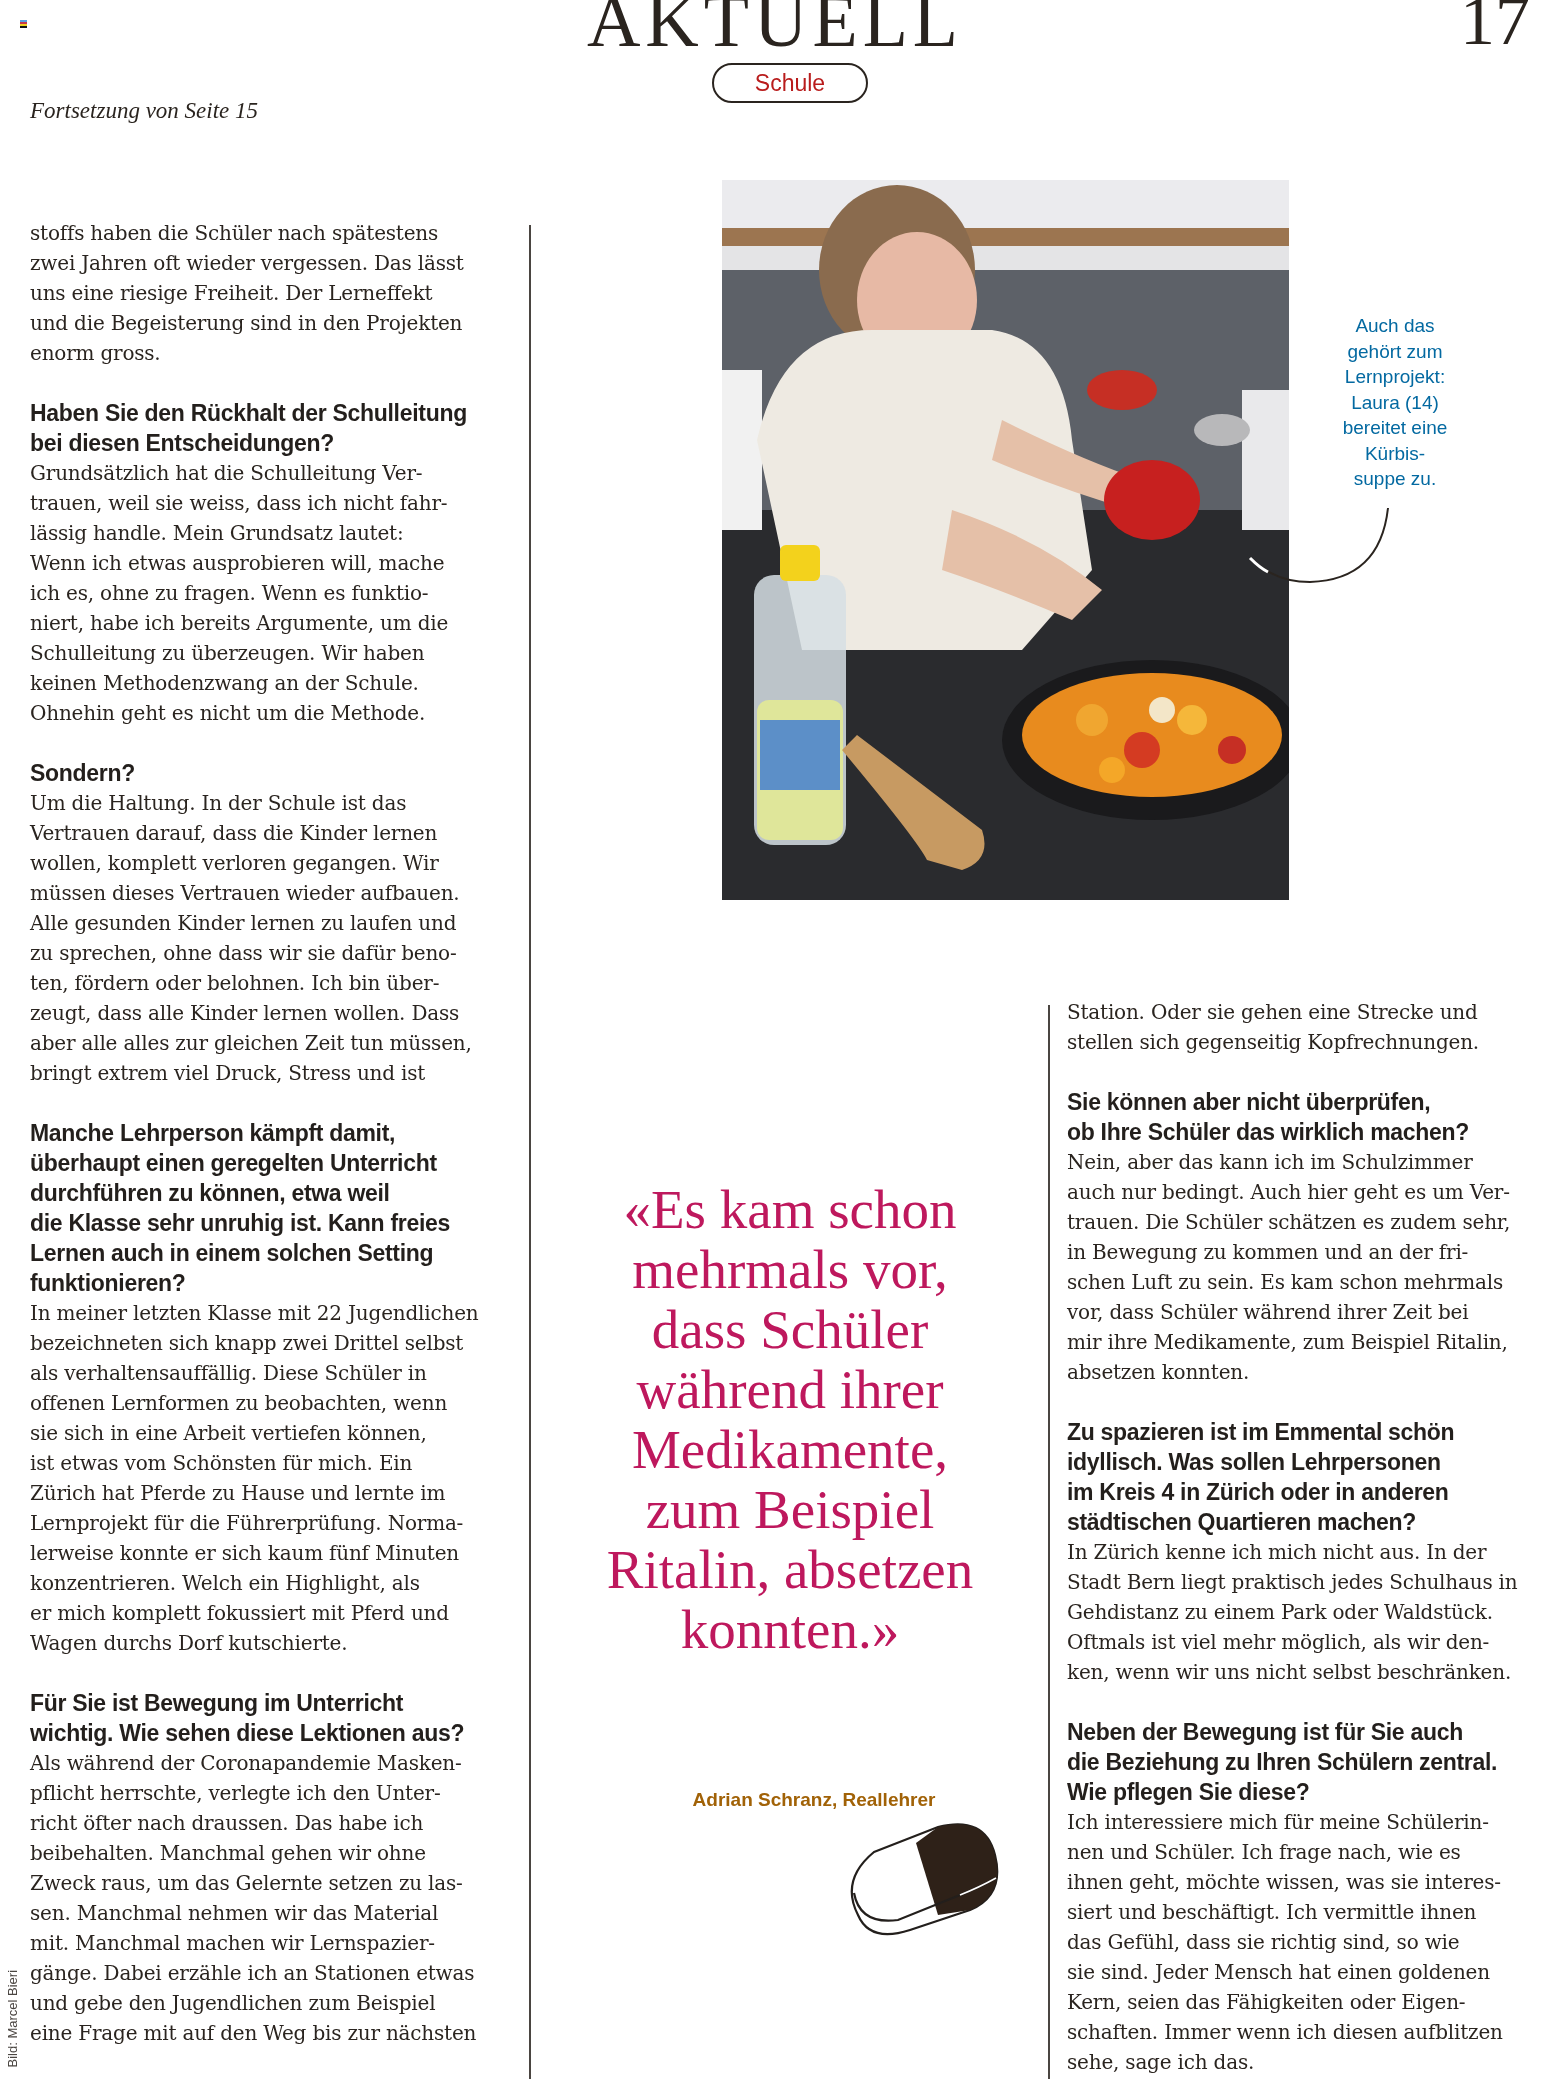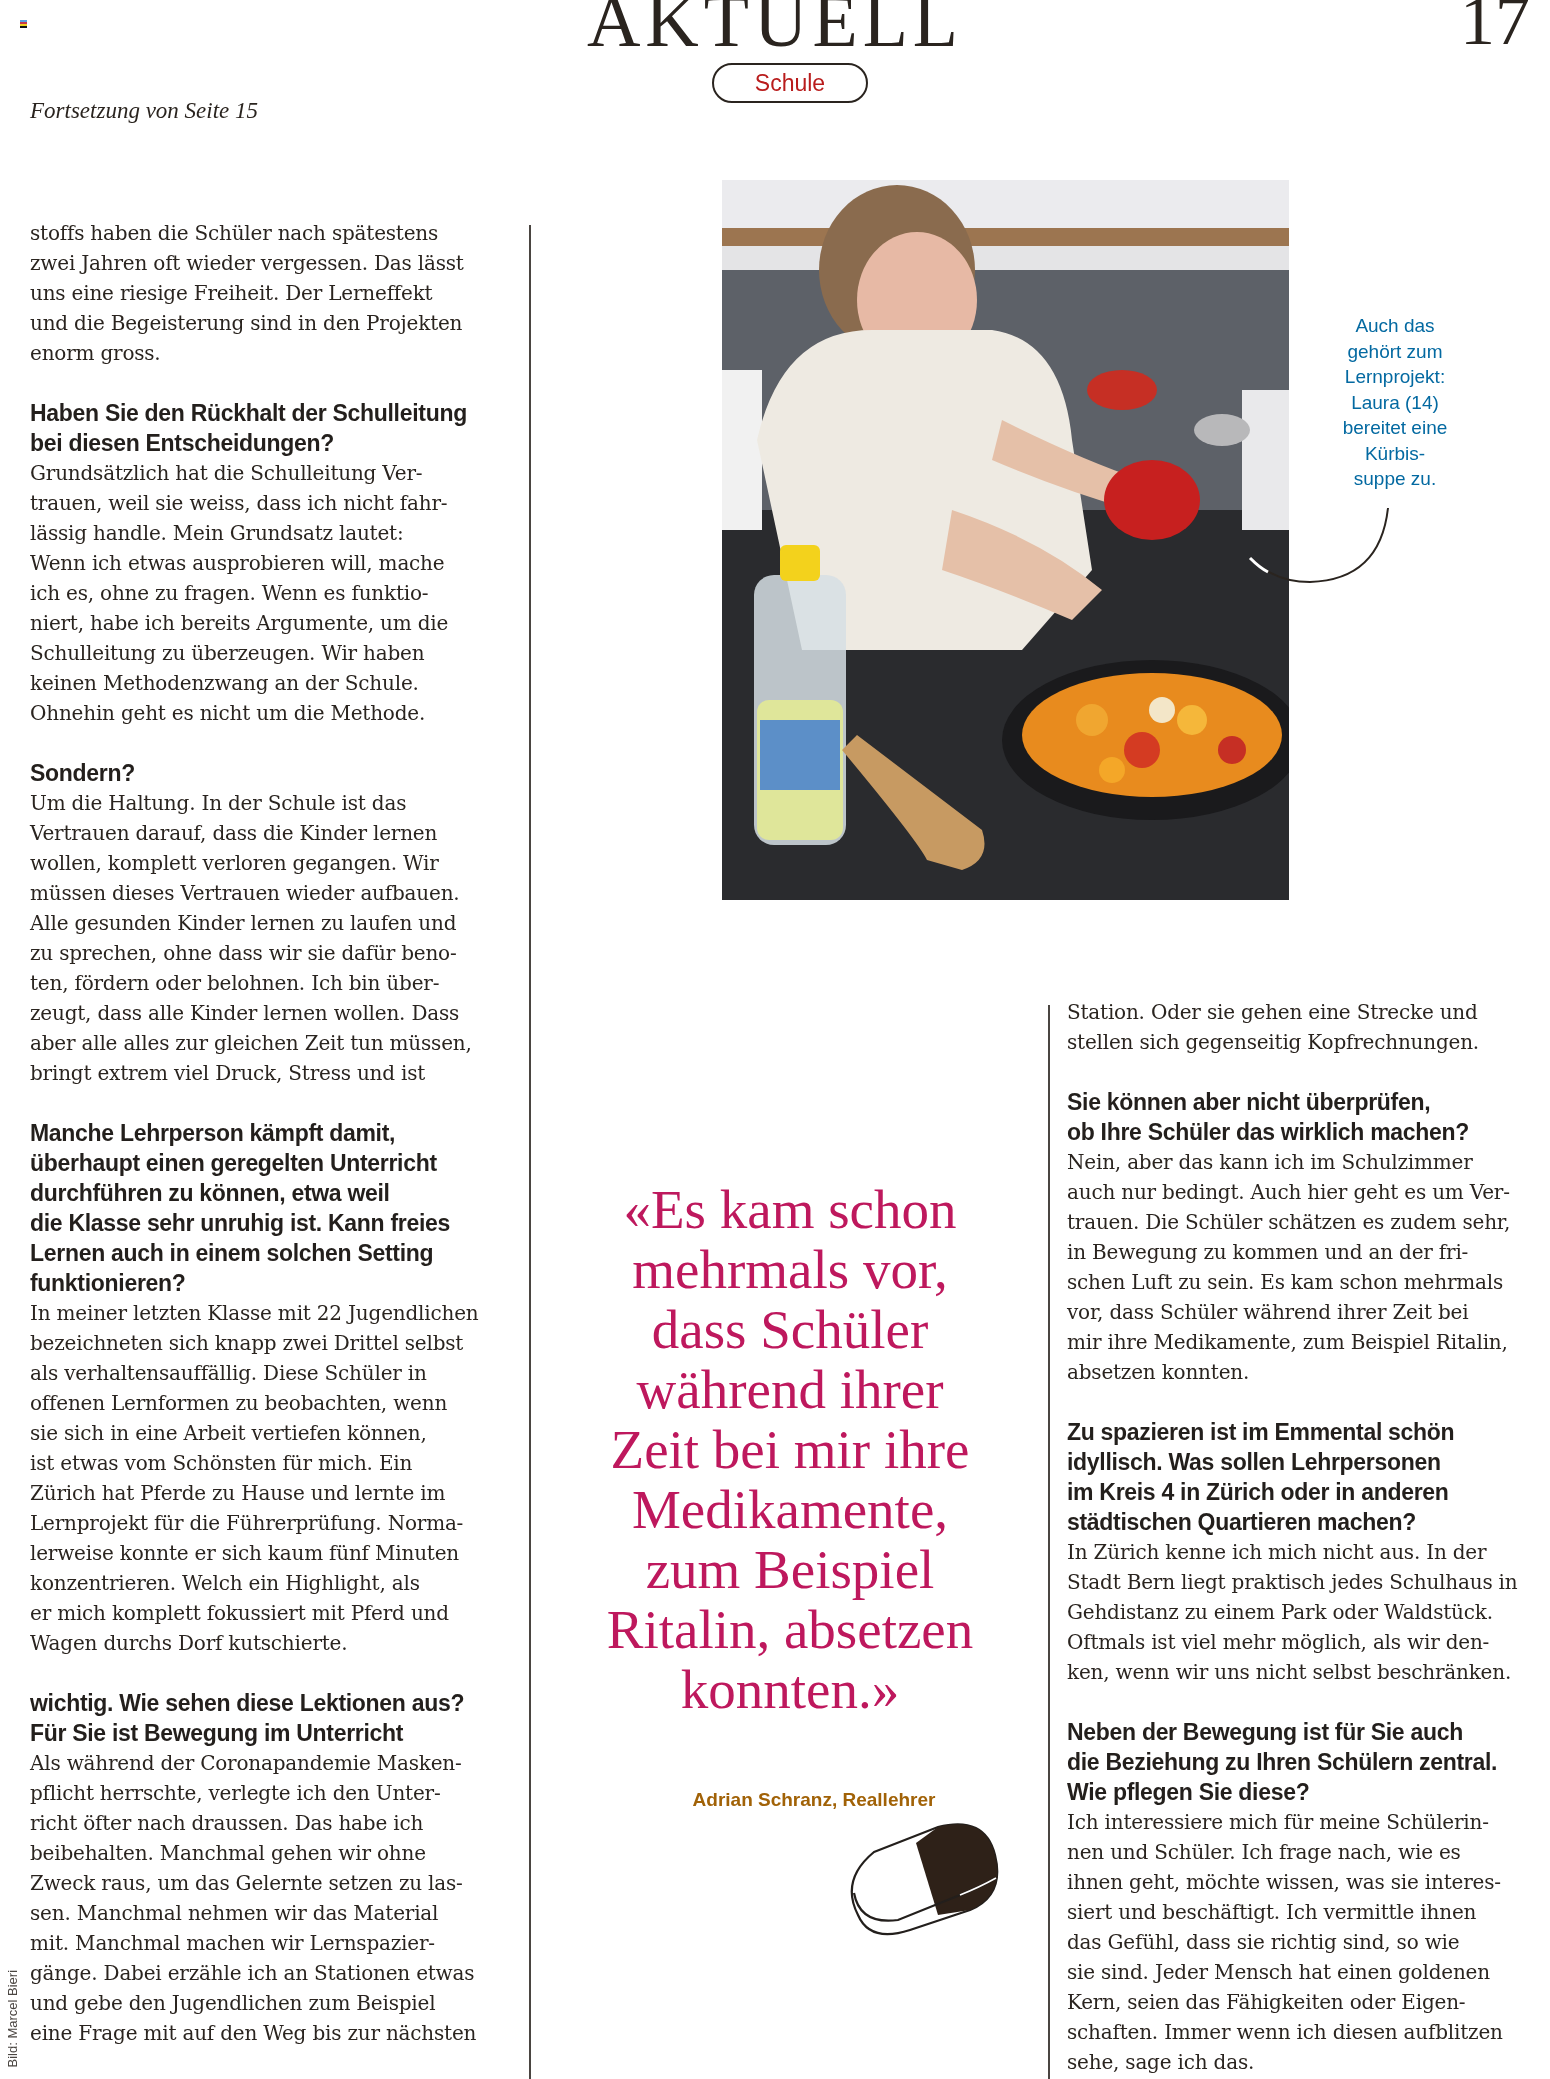--- a/index.html
+++ b/index.html
@@ -149,22 +149,22 @@
     <span class="ln">Zürich hat Pferde zu Hause und lernte im</span>
     <span class="ln">Lernprojekt für die Führerprüfung. Norma-</span>
     <span class="ln">lerweise konnte er sich kaum fünf Minuten</span>
     <span class="ln">konzentrieren. Welch ein Highlight, als</span>
     <span class="ln">er mich komplett fokussiert mit Pferd und</span>
     <span class="ln">Wagen durchs Dorf kutschierte.</span>
   </div>
   <div class="gap"></div>
 
   <div class="q">
+    <span class="ln">Für Sie ist Bewegung im Unterricht</span>
     <span class="ln">wichtig. Wie sehen diese Lektionen aus?</span>
-    <span class="ln">Für Sie ist Bewegung im Unterricht</span>
   </div>
   <div class="para">
     <span class="ln">Als während der Coronapandemie Masken-</span>
     <span class="ln">pflicht herrschte, verlegte ich den Unter-</span>
     <span class="ln">richt öfter nach draussen. Das habe ich</span>
     <span class="ln">beibehalten. Manchmal gehen wir ohne</span>
     <span class="ln">Zweck raus, um das Gelernte setzen zu las-</span>
     <span class="ln">sen. Manchmal nehmen wir das Material</span>
     <span class="ln">mit. Manchmal machen wir Lernspazier-</span>
     <span class="ln">gänge. Dabei erzähle ich an Stationen etwas</span>
@@ -222,21 +222,20 @@
 <svg class="caption-arrow" viewBox="0 0 150 100">
   <path d="M148 8 Q140 80 70 82 Q35 82 10 58" fill="none" stroke="#2a241f" stroke-width="2"></path>
   <path d="M10 58 Q20 68 28 72" fill="none" stroke="#ffffff" stroke-width="3"></path>
 </svg>
 
 <div class="pull-quote">
   <span class="ln">«Es kam schon</span>
   <span class="ln">mehrmals vor,</span>
   <span class="ln">dass Schüler</span>
   <span class="ln">während ihrer</span>
-  <span class="ln">Zeit bei mir ihre</span>
   <span class="ln">Medikamente,</span>
   <span class="ln">zum Beispiel</span>
   <span class="ln">Ritalin, absetzen</span>
   <span class="ln">konnten.»</span>
 </div>
 <div class="attribution">Adrian Schranz, Reallehrer</div>
 
 <svg class="pill-icon" viewBox="0 0 190 150">
   <path d="M64 57 L128 32 Q175 20 185 60 Q195 100 160 115 L100 135 Q60 148 48 120 Q30 85 64 57 Z" fill="#ffffff" stroke="#231f1c" stroke-width="2.2"></path>
   <path d="M106 48 L128 32 Q175 20 185 60 Q195 100 160 115 L128 120 Z" fill="#2e2118"></path>

